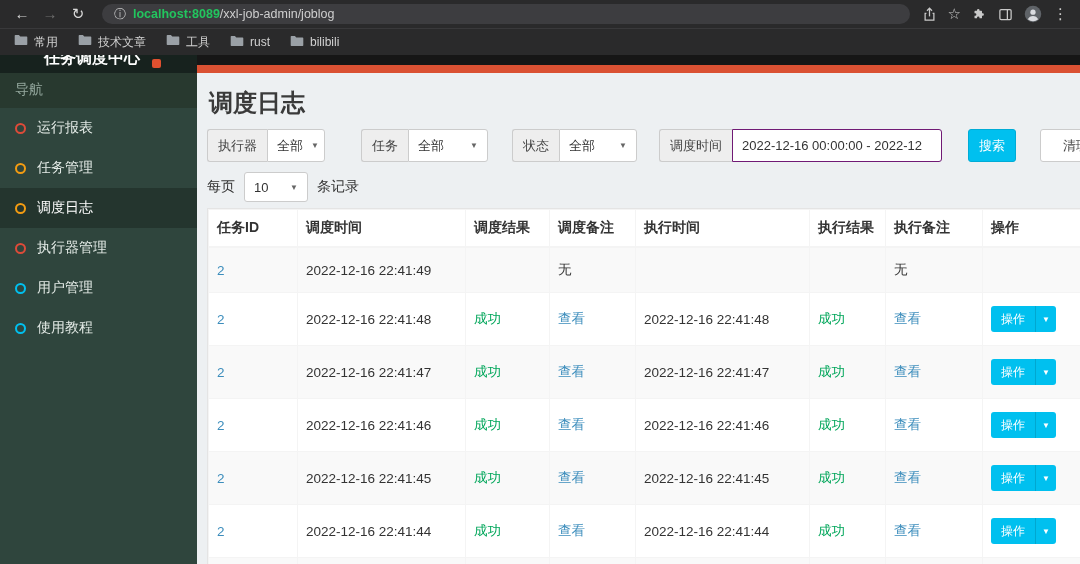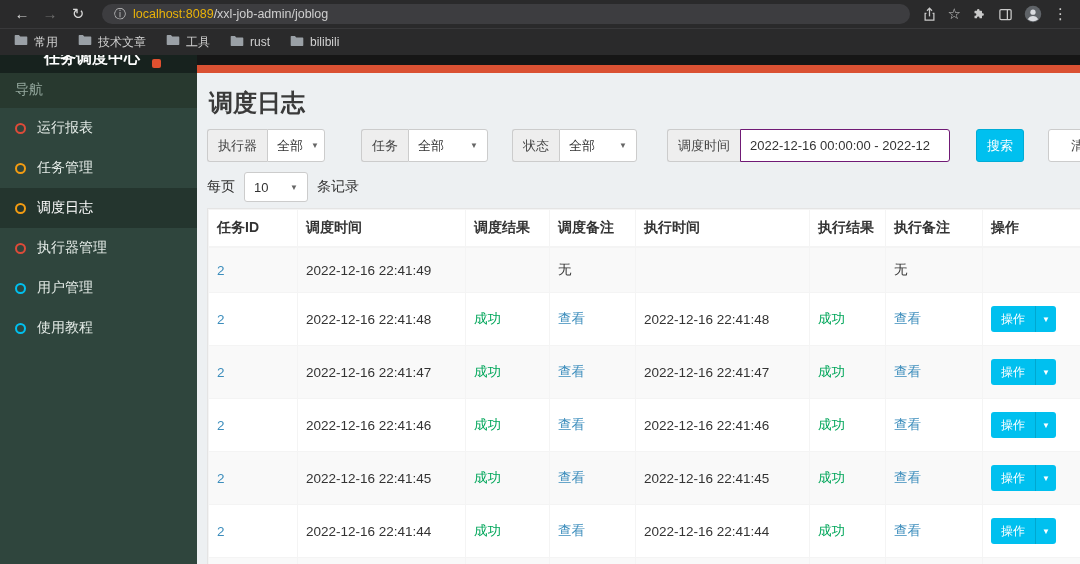--- a/index.html
+++ b/index.html
@@ -7,21 +7,21 @@
     font-family:"Liberation Sans","DejaVu Sans",sans-serif}
 
   
   .chrome-top{height:28px;background:#2a2a2b;display:flex;align-items:center;padding:0 10px;gap:4px}
   .nav-icon{color:#d9d9d9;font-size:15px;width:24px;text-align:center;cursor:pointer;line-height:28px}
   .nav-icon.dim{color:#6f6f6f}
   .address-bar{flex:1;height:20px;background:#3d3d40;border-radius:10px;display:flex;align-items:center;
     padding:0 12px;gap:7px;margin:0 8px;min-width:0}
   .info-icon{color:#c2c2c2;font-size:12px}
   .url{font-size:12.5px;white-space:nowrap;overflow:hidden}
-  .url .host{color:#eab308;font-weight:normal}
+  .url .host{color:#22c55e;font-weight:bold}
   .url .path{color:#cfcfcf}
   .chrome-icons{display:flex;align-items:center;gap:11px;padding-right:2px}
   .chrome-icons .glyph{color:#c9c9c9;font-size:15px;cursor:pointer}
   .chrome-icons svg{display:block;cursor:pointer}
 
   .bookmarks-bar{height:27px;background:#2a2a2b;border-top:1px solid #39393b;display:flex;align-items:center;
     gap:20px;padding:0 14px}
   .bookmark{display:flex;align-items:flex-start;gap:6px;font-size:12px;color:#d2d2d2;cursor:pointer}
   .bookmark svg{display:block}
 
@@ -48,21 +48,21 @@
   .filters{display:flex;align-items:flex-end;white-space:nowrap;margin-top:10px}
   .input-group{display:flex;height:33px;flex-shrink:0}
   .addon{background:#eee;border:1px solid #ccc;border-right:0;display:flex;align-items:center;
     padding:0 10px;font-size:13px;color:#444;border-radius:3px 0 0 3px}
   .select{background:#fff;border:1px solid #ccc;display:flex;align-items:center;justify-content:space-between;
     padding:0 9px;font-size:13px;color:#333;border-radius:0 3px 3px 0;cursor:pointer}
   .select .caret{font-size:8px;color:#666;margin-left:8px}
   .sel-s{width:58px}.sel-m{width:80px}.sel-l{width:78px}
   .text-input{background:#fff;border:1px solid #701a75;display:flex;align-items:center;padding:0 9px;
     font-size:13px;color:#333;overflow:hidden;border-radius:0 3px 3px 0;width:210px;white-space:nowrap}
-  .mr1{margin-right:36px}.mr2{margin-right:24px}.mr3{margin-right:30px}
+  .mr1{margin-right:36px}.mr2{margin-right:24px}.mr3{margin-right:22px}
   .btn{height:33px;display:flex;align-items:center;justify-content:center;font-size:13px;
     border-radius:3px;cursor:pointer;flex-shrink:0}
   .btn-search{background:#00c0ef;color:#fff;border:1px solid #00acd6;width:48px;margin-left:26px}
   .btn-clear{background:#fff;color:#444;border:1px solid #ccc;width:72px;margin-left:24px}
 
   
   .pagesize{display:flex;align-items:center;gap:9px;margin-top:10px;font-size:14px;color:#333}
   .pagesize .select{height:30px;border-radius:3px;width:64px;border:1px solid #ccc}
 
   

